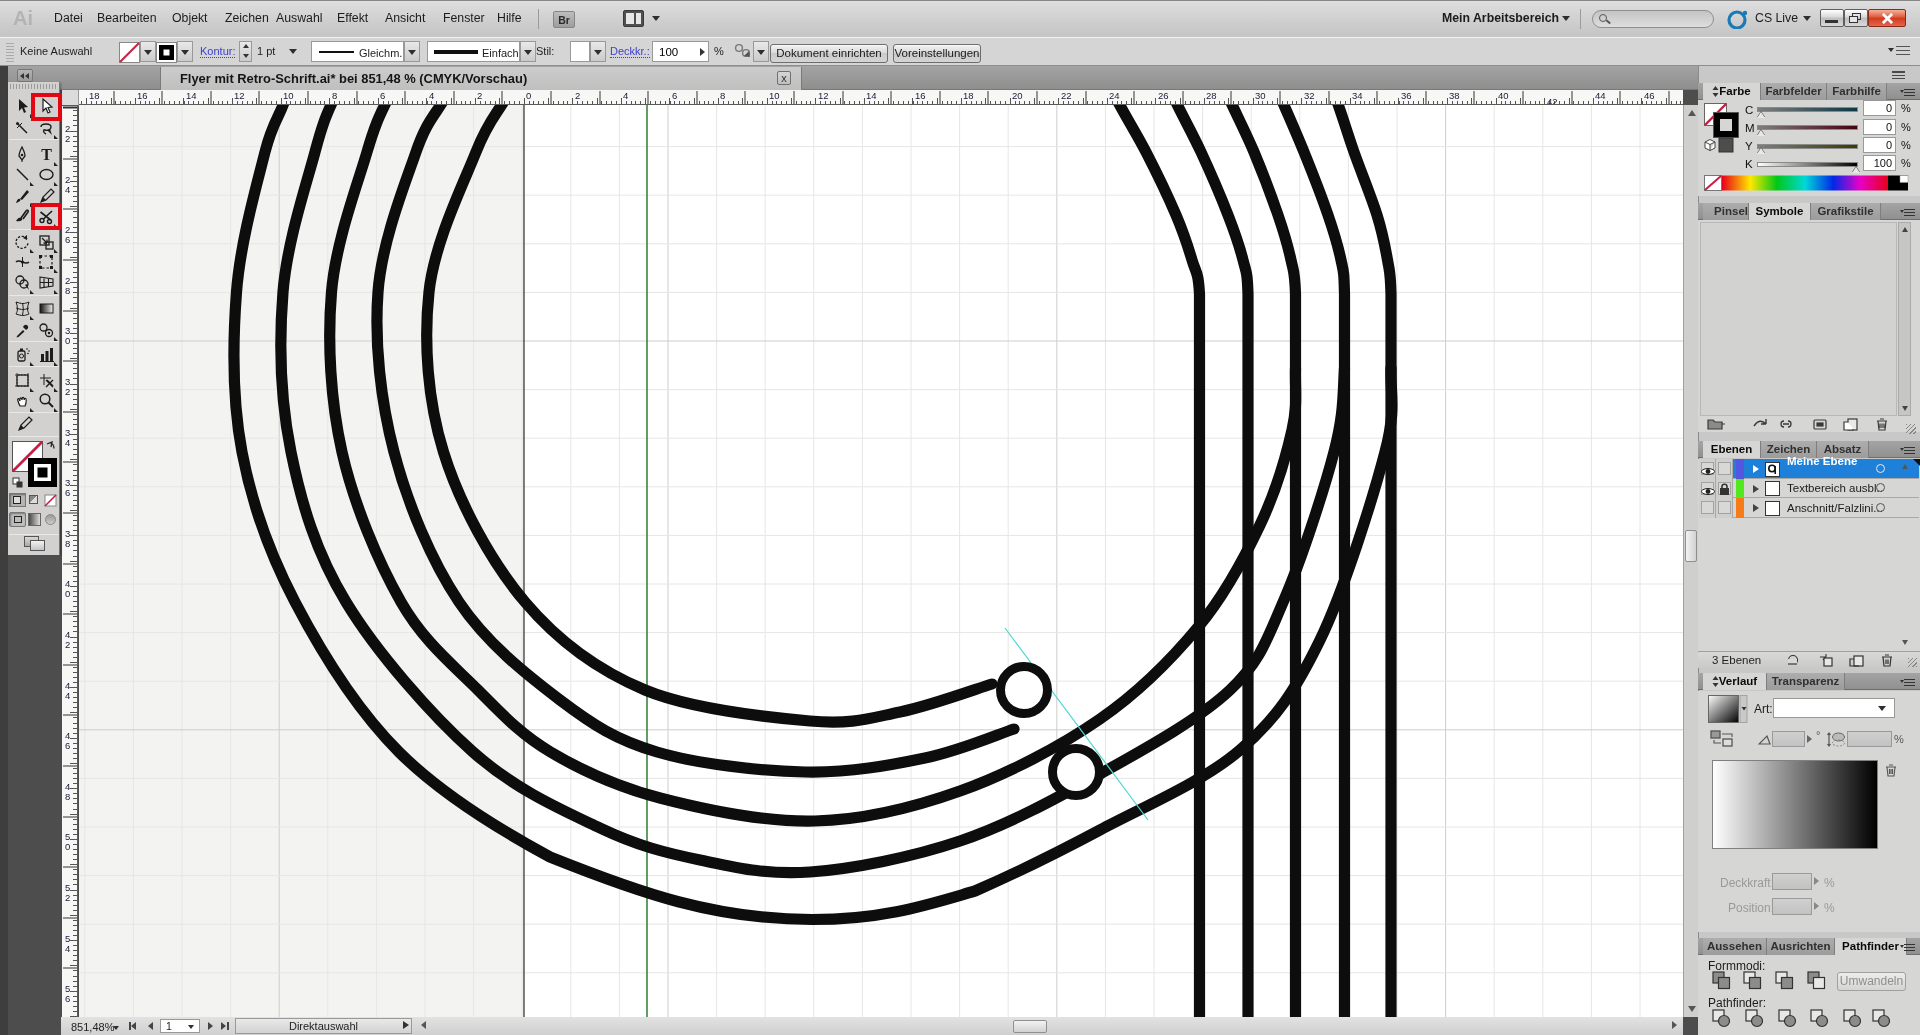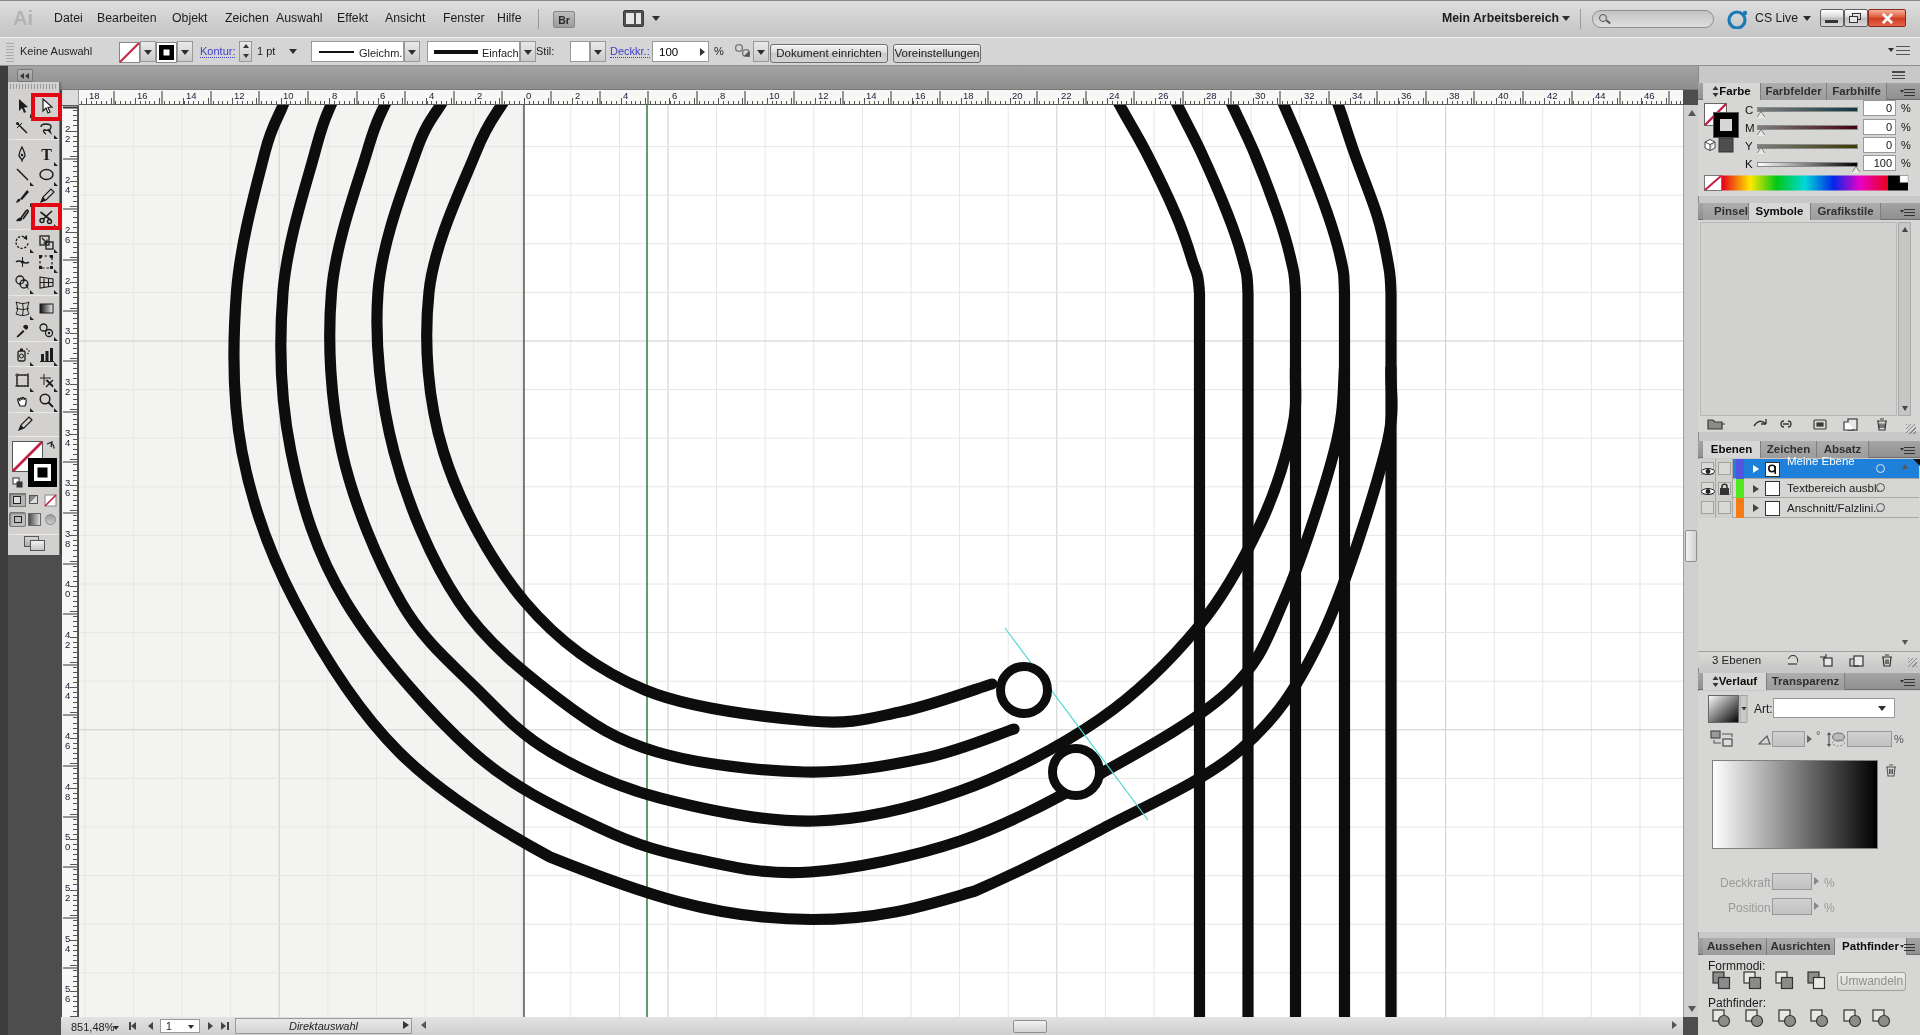--- a/index.html
+++ b/index.html
@@ -143,20 +143,24 @@
     </div>
 <div class="abs" style="left:770px;top:44px;width:118px;height:19px;background:linear-gradient(#f2f2f2,#d8d8d8 50%,#c9c9c9 50%,#d5d5d5);border:1px solid #6d6d6d;border-radius:3px;text-align:center;line-height:17px;font-size:11.5px;color:#1a1a1a;box-shadow:0 1px 0 rgba(255,255,255,.6) inset;">Dokument einrichten</div>
 <div class="abs" style="left:893px;top:44px;width:88px;height:19px;background:linear-gradient(#f2f2f2,#d8d8d8 50%,#c9c9c9 50%,#d5d5d5);border:1px solid #6d6d6d;border-radius:3px;text-align:center;line-height:17px;font-size:11.5px;color:#1a1a1a;box-shadow:0 1px 0 rgba(255,255,255,.6) inset;">Voreinstellungen</div>
 <div class="abs" style="left:1896px;top:44px;width:14px;height:11px;background:repeating-linear-gradient(0deg,#555 0 1.5px,transparent 1.5px 4px);"></div>
 <div class="abs dd" style="left:1888px;top:48px;border-left-width:3px;border-right-width:3px;border-top-width:4px;"></div>
 <div id="tabbar" class="abs"></div>
 <div class="abs" style="left:17px;top:69px;width:16px;height:13px;background:linear-gradient(#b5b5b5,#9a9a9a);border:1px solid #777;border-radius:2px;">
       <div style="position:absolute;left:2px;top:2.5px;width:0;height:0;border-top:3.5px solid transparent;border-bottom:3.5px solid transparent;border-right:4.5px solid #333;"></div>
       <div style="position:absolute;left:7px;top:2.5px;width:0;height:0;border-top:3.5px solid transparent;border-bottom:3.5px solid transparent;border-right:4.5px solid #333;"></div>
     </div>
+<div id="doctab" class="abs">
+      <span style="position:absolute;left:19px;top:4px;font-size:12.9px;font-weight:bold;color:#151515;">Flyer mit Retro-Schrift.ai* bei 851,48 % (CMYK/Vorschau)</span>
+      <div style="position:absolute;right:10px;top:4px;width:14px;height:14px;border:1px solid #707070;border-radius:2px;background:linear-gradient(#d6d6d6,#bfbfbf);color:#333;font-size:11px;line-height:12px;text-align:center;">x</div>
+    </div>
 <div id="hruler" class="abs">
 <div style="position:absolute;left:0;top:11px;width:1621px;height:4px;background:repeating-linear-gradient(90deg,#555 0 1px,transparent 1px 4.86px);"></div>
 <div style="position:absolute;left:0;top:8px;width:1621px;height:7px;background:repeating-linear-gradient(90deg,#555 0 1px,transparent 1px 24.3px);"></div>
 <div style="position:absolute;left:0;top:1px;width:1621px;height:14px;background:repeating-linear-gradient(90deg,#333 0 1px,transparent 1px 48.6px);background-position:2.5px 0;"></div>
 <div class="rnum" style="left:27px;top:1px;">18</div>
 <div class="rnum" style="left:75px;top:1px;">16</div>
 <div class="rnum" style="left:124px;top:1px;">14</div>
 <div class="rnum" style="left:172px;top:1px;">12</div>
 <div class="rnum" style="left:221px;top:1px;">10</div>
 <div class="rnum" style="left:270px;top:1px;">8</div>
@@ -177,21 +181,21 @@
 <div class="rnum" style="left:999px;top:1px;">22</div>
 <div class="rnum" style="left:1047px;top:1px;">24</div>
 <div class="rnum" style="left:1096px;top:1px;">26</div>
 <div class="rnum" style="left:1144px;top:1px;">28</div>
 <div class="rnum" style="left:1193px;top:1px;">30</div>
 <div class="rnum" style="left:1242px;top:1px;">32</div>
 <div class="rnum" style="left:1290px;top:1px;text-align:right;">34</div>
 <div class="rnum" style="left:1339px;top:1px;">36</div>
 <div class="rnum" style="left:1387px;top:1px;">38</div>
 <div class="rnum" style="left:1436px;top:1px;">40</div>
-<div class="rnum" style="left:1485px;top:1px;">42</div>
+<div class="rnum" style="left:1485px;top:7px;">42</div>
 <div class="rnum" style="left:1533px;top:1px;">44</div>
 <div class="rnum" style="left:1582px;top:1px;">46</div>
 </div>
 <div id="vruler" class="abs">
 <div style="position:absolute;left:11px;top:0;width:4px;height:912px;background:repeating-linear-gradient(0deg,#555 0 1px,transparent 1px 5.06px);"></div>
 <div style="position:absolute;left:8px;top:0;width:7px;height:912px;background:repeating-linear-gradient(0deg,#555 0 1px,transparent 1px 25.3px);"></div>
 <div style="position:absolute;left:1px;top:0;width:14px;height:912px;background:repeating-linear-gradient(0deg,#333 0 1px,transparent 1px 50.6px);background-position:0 2.5px;"></div>
 <div class="rnum" style="left:3px;top:19px;">2<br>2</div>
 <div class="rnum" style="left:3px;top:70px;">2<br>4</div>
 <div class="rnum" style="left:3px;top:120px;">2<br>6</div>
@@ -291,21 +295,21 @@
 <div class="abs" style="left:71px;top:1021px;font-size:11px;color:#222;">851,48%</div>
 <div class="abs dd" style="left:113px;top:1026px;border-left-width:3.5px;border-right-width:3.5px;border-top-width:4.5px;"></div>
 <div class="abs" style="left:131px;top:1022px;width:0;height:0;border-top:4px solid transparent;border-bottom:4px solid transparent;border-right:5px solid #444;"></div>
     <div class="abs" style="left:129px;top:1022px;width:1.5px;height:8px;background:#444;"></div>
 <div class="abs" style="left:148px;top:1022px;width:0;height:0;border-top:4px solid transparent;border-bottom:4px solid transparent;border-right:5px solid #444;"></div>
 <div class="abs" style="left:160px;top:1019px;width:40px;height:14px;background:#fff;border:1px solid #999;font-size:10.5px;padding-left:5px;color:#222;">1</div>
 <div class="abs dd" style="left:188px;top:1025px;border-left-width:3.5px;border-right-width:3.5px;border-top-width:4.5px;"></div>
 <div class="abs" style="left:208px;top:1022px;width:0;height:0;border-top:4px solid transparent;border-bottom:4px solid transparent;border-left:5px solid #444;"></div>
 <div class="abs" style="left:221px;top:1022px;width:0;height:0;border-top:4px solid transparent;border-bottom:4px solid transparent;border-left:5px solid #444;"></div>
     <div class="abs" style="left:227px;top:1022px;width:1.5px;height:8px;background:#444;"></div>
-<div class="abs" style="left:235px;top:1018px;width:177px;height:16px;background:linear-gradient(#e9e9e9,#d2d2d2);border:1px solid #9a9a9a;font-size:11px;color:#222;text-align:center;line-height:15px;font-style:italic;">Direktauswahl</div>
+<div class="abs" style="left:235px;top:1018px;width:177px;height:16px;background:linear-gradient(#e9e9e9,#d2d2d2);border:1px solid #9a9a9a;font-size:11px;color:#222;text-align:center;line-height:15px;">Direktauswahl</div>
 <div class="abs" style="left:403px;top:1021px;width:0;height:0;border-top:4.5px solid transparent;border-bottom:4.5px solid transparent;border-left:6px solid #333;"></div>
 <div class="abs" style="left:421px;top:1021px;width:0;height:0;border-top:4.5px solid transparent;border-bottom:4.5px solid transparent;border-right:5px solid #555;"></div>
 <div class="abs sthumb" style="left:1013px;top:1020px;width:34px;height:13px;background:linear-gradient(#f2f2f2,#d2d2d2);"></div>
 <div class="abs" style="left:1672px;top:1021px;width:0;height:0;border-top:4.5px solid transparent;border-bottom:4.5px solid transparent;border-left:5px solid #555;"></div>
 <div id="tooldark" class="abs"></div>
 <div id="toolbox" class="abs"></div>
 <div id="belowtool" class="abs"></div>
 <div class="abs" style="left:10px;top:84px;width:48px;height:5px;background:repeating-linear-gradient(90deg,#9a9a9a 0 1px,transparent 1px 3px);"></div>
 <div class="abs" style="left:9px;top:139px;width:50px;height:1px;background:#a5a5a3;border-bottom:1px solid #e8e8e6;"></div>
 <div class="abs" style="left:9px;top:229px;width:50px;height:1px;background:#a5a5a3;border-bottom:1px solid #e8e8e6;"></div>
@@ -605,21 +609,21 @@
         <path d="M1 5.5 C4 1.5 12 1.5 15 5.5 C12 9.5 4 9.5 1 5.5 Z" fill="#fff" stroke="#222" stroke-width="1"></path>
         <circle cx="8" cy="5.5" r="2.4" fill="#222"></circle>
       </svg></div>
 <div class="abs" style="left:1736px;top:459px;width:8px;height:19.5px;background:#5456e0;"></div>
 <div class="abs" style="left:1753px;top:465px;width:0;height:0;border-top:4px solid transparent;border-bottom:4px solid transparent;border-left:6px solid #fff;"></div>
 <svg class="abs" style="left:1765px;top:461.5px;" width="15" height="15" viewBox="0 0 15 15">
       <rect x="0.5" y="0.5" width="14" height="14" fill="#fff" stroke="#333"></rect>
       <circle cx="7" cy="6.5" r="3.2" fill="none" stroke="#111" stroke-width="1.6"></circle>
       <path d="M10.2 4 L10.2 12" stroke="#111" stroke-width="1.6"></path>
     </svg>
-<div class="abs" style="left:1787px;top:455px;font-size:11.5px;font-weight:normal;color:#ffffff;width:80px;white-space:nowrap;overflow:hidden;">Meine Ebene</div>
+<div class="abs" style="left:1787px;top:455px;font-size:11.5px;font-weight:bold;color:#ffffff;width:80px;white-space:nowrap;overflow:hidden;">Meine Ebene</div>
 <div class="abs" style="left:1876px;top:463.5px;width:9px;height:9px;border:1.5px solid #e8e8e8;border-radius:50%;"></div>
 <div class="abs" style="left:1699px;top:478.5px;width:220px;height:19.5px;background:#d6d6d4;border-bottom:1px solid #a8a8a6;"></div>
 <div class="abs" style="left:1699px;top:478.5px;width:17px;height:19.5px;border-right:1px solid #a8a8a6;background:#cfcfcd;"></div>
 <div class="abs" style="left:1716px;top:478.5px;width:17px;height:19.5px;border-right:1px solid #a8a8a6;background:#cfcfcd;"></div>
 <div class="abs" style="left:1701px;top:481.5px;width:13px;height:13px;background:#d8d8d6;border:1px solid #a2a2a0;"></div>
 <div class="abs" style="left:1718px;top:481.5px;width:13px;height:13px;background:#d8d8d6;border:1px solid #a2a2a0;"></div>
 <div class="abs" style="left:1700px;top:482.5px;"><svg width="16" height="11" viewBox="0 0 16 11">
         <path d="M1 5.5 C4 1.5 12 1.5 15 5.5 C12 9.5 4 9.5 1 5.5 Z" fill="#fff" stroke="#222" stroke-width="1"></path>
         <circle cx="8" cy="5.5" r="2.4" fill="#222"></circle>
       </svg></div>

